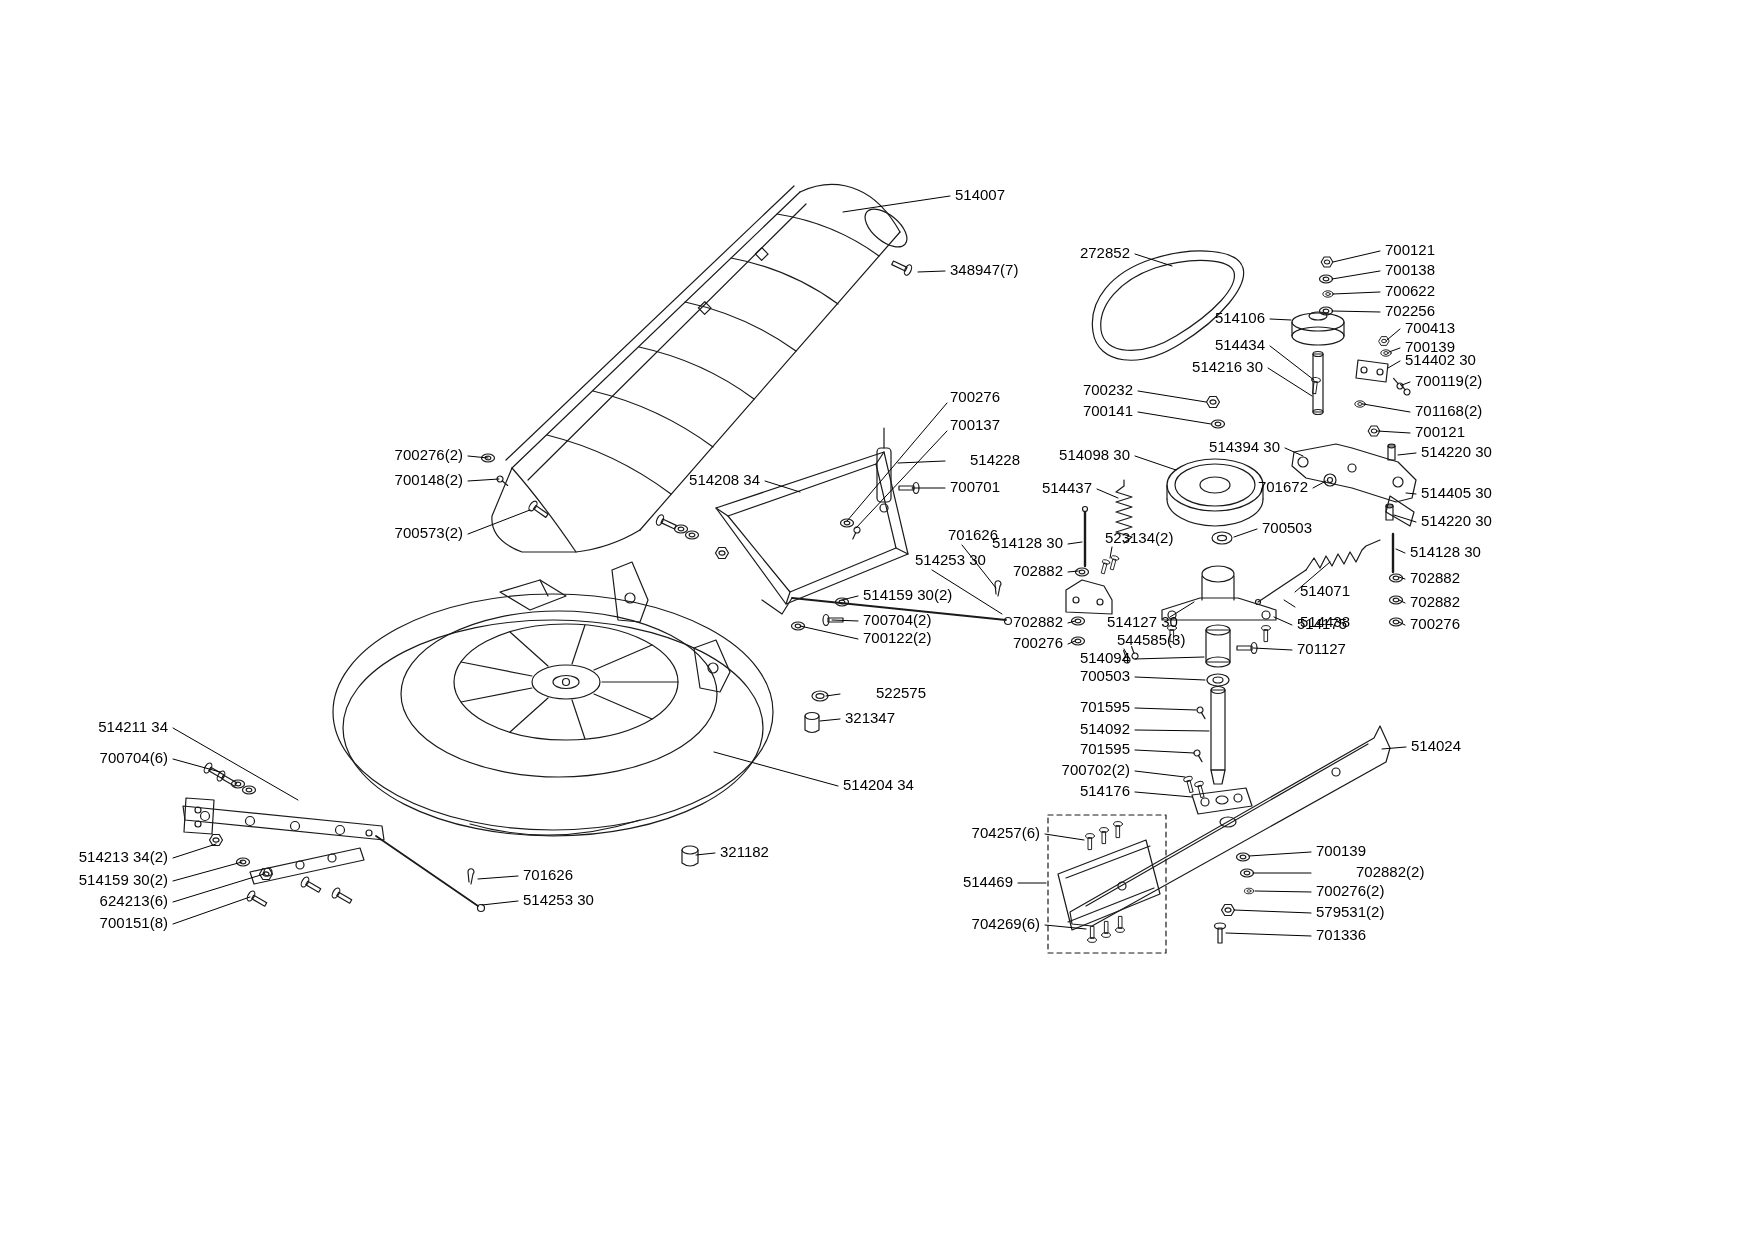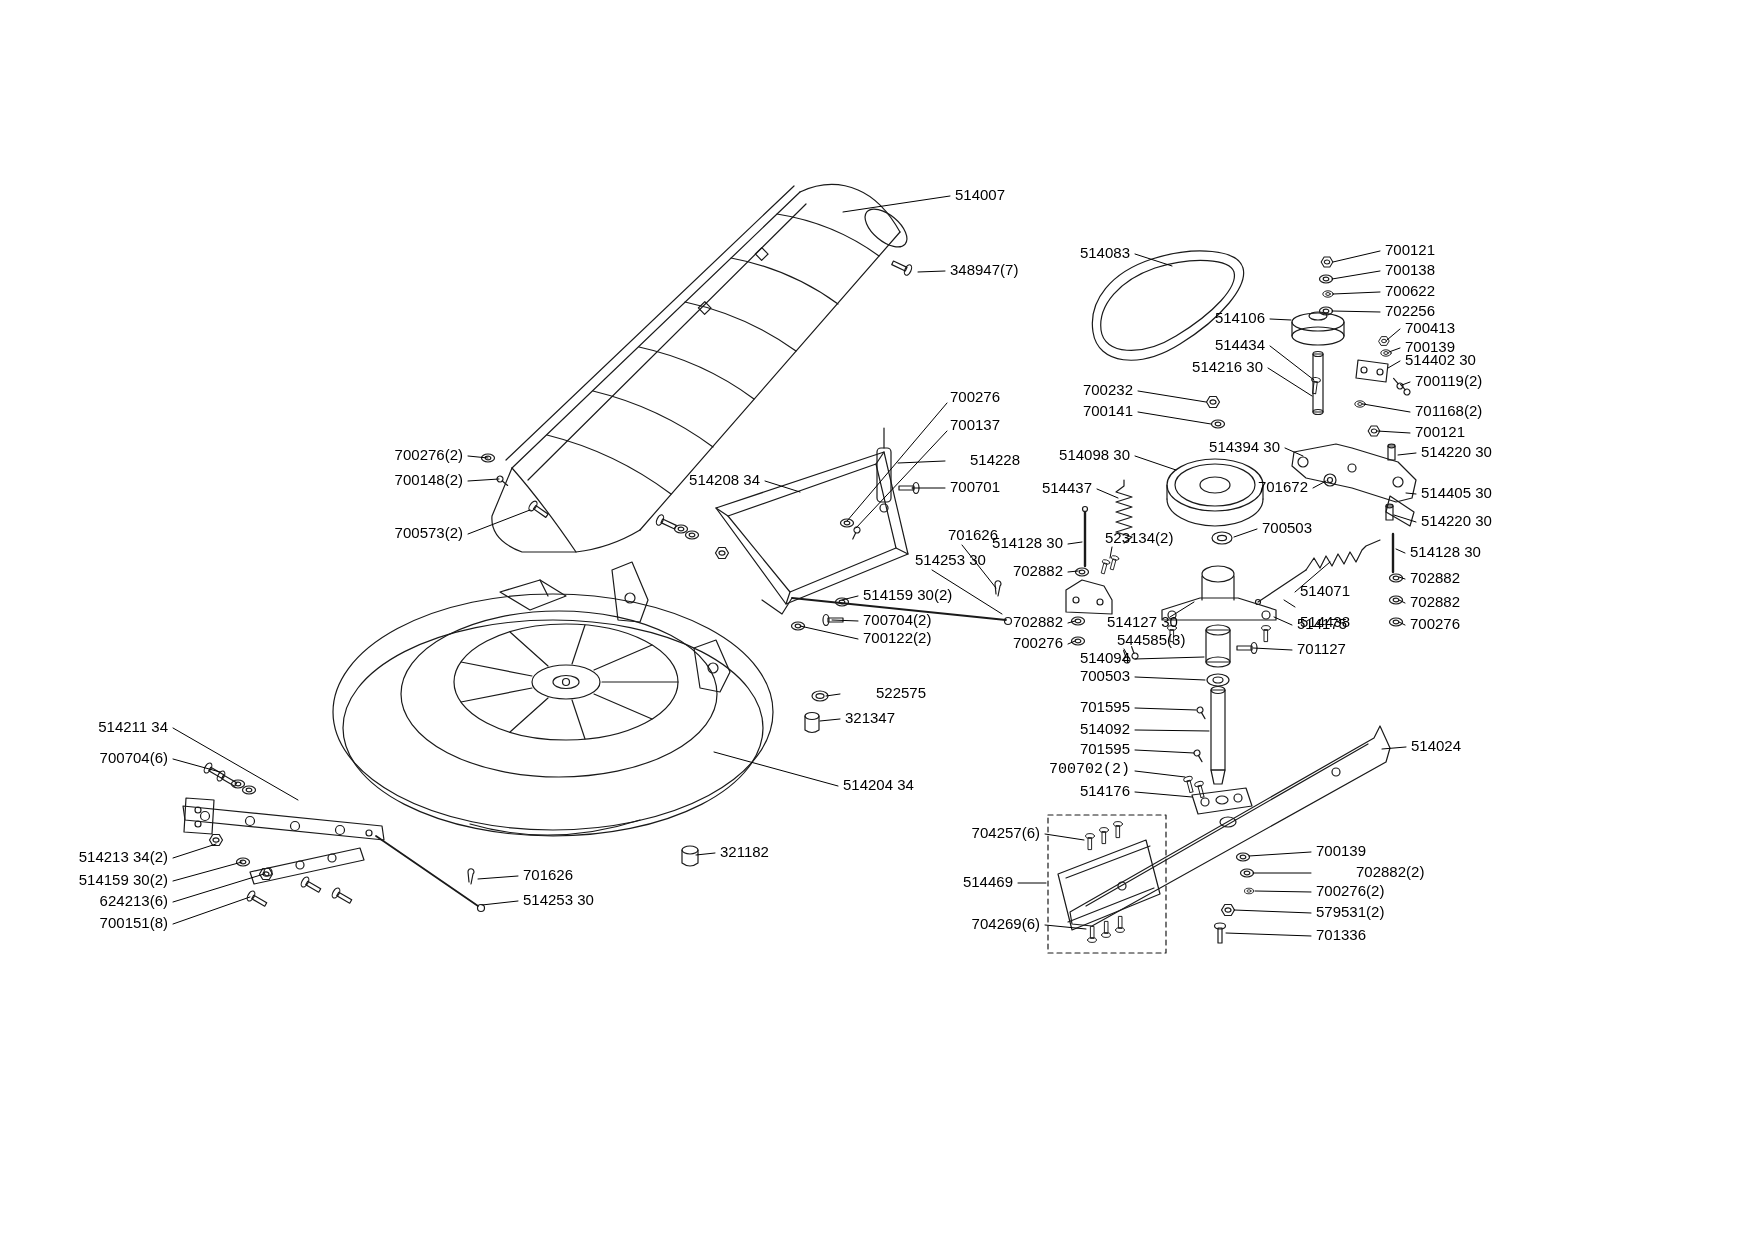--- a/index.html
+++ b/index.html
@@ -440,21 +440,21 @@
       <div class="part-label end" style="left: 168px; top: 718px;">514211 34</div>
       <div class="part-label end" style="left: 168px; top: 749px;">700704(6)</div>
       <div class="part-label" style="left: 843px; top: 776px;">514204 34</div>
       <div class="part-label end" style="left: 168px; top: 848px;">514213 34(2)</div>
       <div class="part-label end" style="left: 168px; top: 871px;">514159 30(2)</div>
       <div class="part-label end" style="left: 168px; top: 892px;">624213(6)</div>
       <div class="part-label end" style="left: 168px; top: 914px;">700151(8)</div>
       <div class="part-label" style="left: 523px; top: 866px;">701626</div>
       <div class="part-label" style="left: 523px; top: 891px;">514253 30</div>
       <div class="part-label" style="left: 720px; top: 843px;">321182</div>
-      <div class="part-label end" style="left: 1130px; top: 244px;">514083</div>
+      <div class="part-label end" style="left: 1130px; top: 244px;">272852</div>
       <div class="part-label" style="left: 1385px; top: 241px;">700121</div>
       <div class="part-label" style="left: 1385px; top: 261px;">700138</div>
       <div class="part-label" style="left: 1385px; top: 282px;">700622</div>
       <div class="part-label" style="left: 1385px; top: 302px;">702256</div>
       <div class="part-label end" style="left: 1265px; top: 309px;">514106</div>
       <div class="part-label" style="left: 1405px; top: 319px;">700413</div>
       <div class="part-label end" style="left: 1265px; top: 336px;">514434</div>
       <div class="part-label" style="left: 1405px; top: 338px;">700139</div>
       <div class="part-label" style="left: 1405px; top: 351px;">514402 30</div>
       <div class="part-label end" style="left: 1263px; top: 358px;">514216 30</div>
@@ -485,21 +485,21 @@
       <div class="part-label" style="left: 1297px; top: 615px;">514175</div>
       <div class="part-label end" style="left: 1063px; top: 634px;">700276</div>
       <div class="part-label" style="left: 1117px; top: 631px;">544585(3)</div>
       <div class="part-label" style="left: 1297px; top: 640px;">701127</div>
       <div class="part-label end" style="left: 1130px; top: 649px;">514094</div>
       <div class="part-label end" style="left: 1130px; top: 667px;">700503</div>
       <div class="part-label end" style="left: 1130px; top: 698px;">701595</div>
       <div class="part-label end" style="left: 1130px; top: 720px;">514092</div>
       <div class="part-label" style="left: 1411px; top: 737px;">514024</div>
       <div class="part-label end" style="left: 1130px; top: 740px;">701595</div>
-      <div class="part-label end" style="left: 1130px; top: 761px; font-family: Liberation Mono, monospace;">700702(2)</div>
+      <div class="part-label end" style="left: 1130px; top: 761px;">700702(2)</div>
       <div class="part-label end" style="left: 1130px; top: 782px;">514176</div>
       <div class="part-label end" style="left: 1040px; top: 824px;">704257(6)</div>
       <div class="part-label" style="left: 1316px; top: 842px;">700139</div>
       <div class="part-label" style="left: 1316px; top: 863px; margin-left: 40px;">702882(2)</div>
       <div class="part-label end" style="left: 1013px; top: 873px;">514469</div>
       <div class="part-label" style="left: 1316px; top: 882px;">700276(2)</div>
       <div class="part-label" style="left: 1316px; top: 903px;">579531(2)</div>
       <div class="part-label end" style="left: 1040px; top: 915px;">704269(6)</div>
       <div class="part-label" style="left: 1316px; top: 926px;">701336</div>
     </div>

